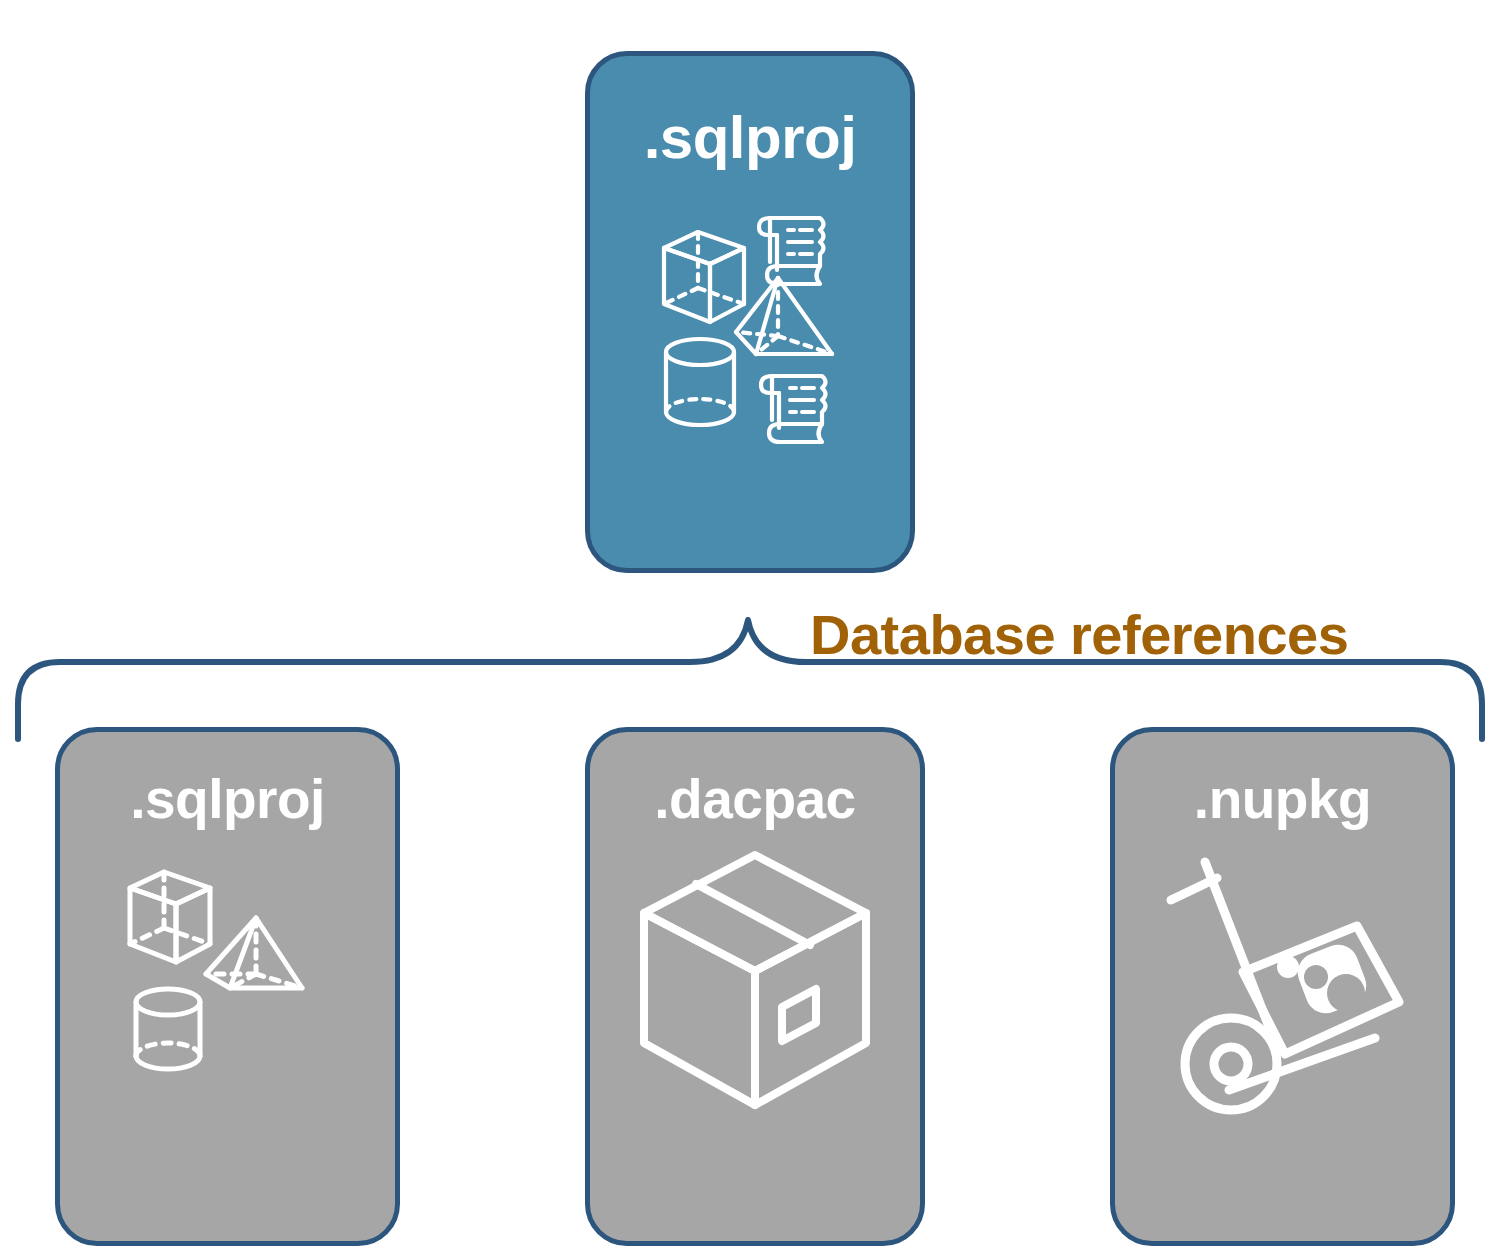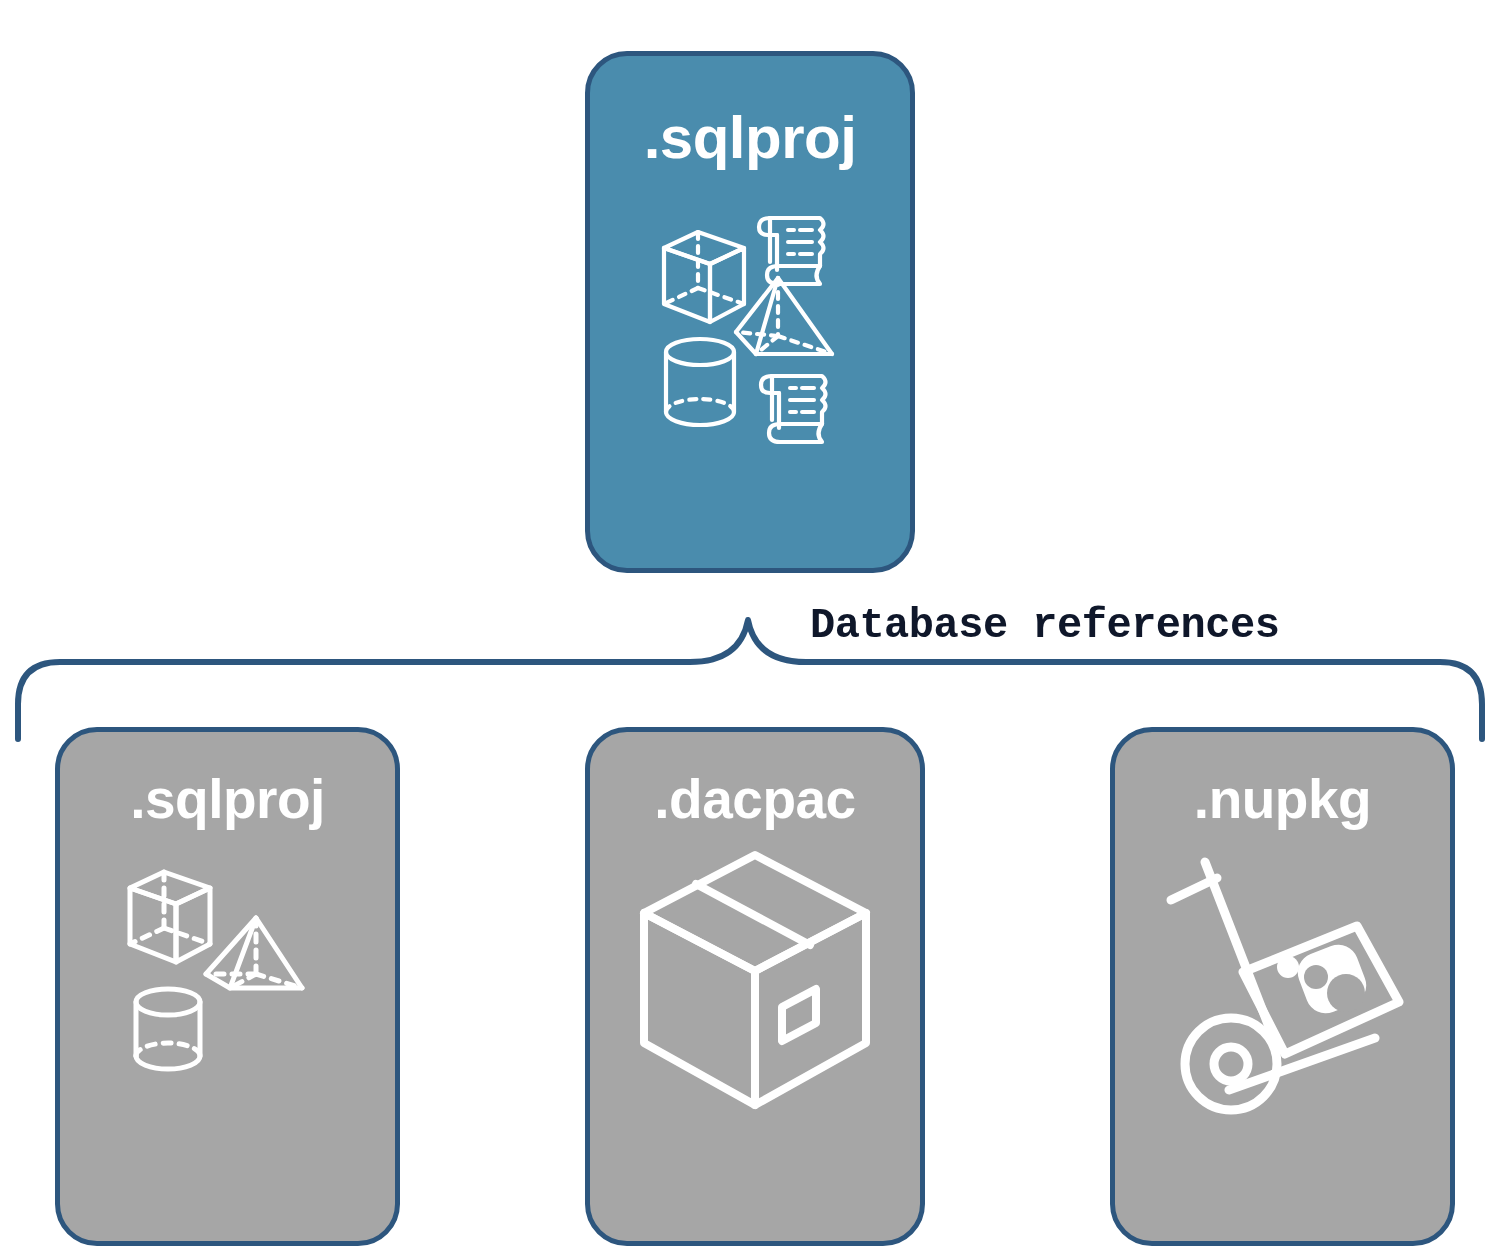--- a/index.html
+++ b/index.html
@@ -74,26 +74,25 @@
     width: 1500px;
     height: 200px;
     pointer-events: none;
   }
 
   
   #bracket-label {
     position: absolute;
     left: 810px;
     top: 578px;
-    color: #0f172a;
-    font-size: 42px;
+    color: #a16207;
+    font-size: 56px;
     font-weight: bold;
     letter-spacing: -0.5px;
     white-space: nowrap;
-    font-family: Liberation Mono, monospace;
   }
 </style>
 </head>
 <body>
 
 <div id="canvas">
 
   <div class="card primary" id="card-root" style="left:585px; top:27px; width:330px; height:522px;">
 
     <div class="card-title">.sqlproj</div>

